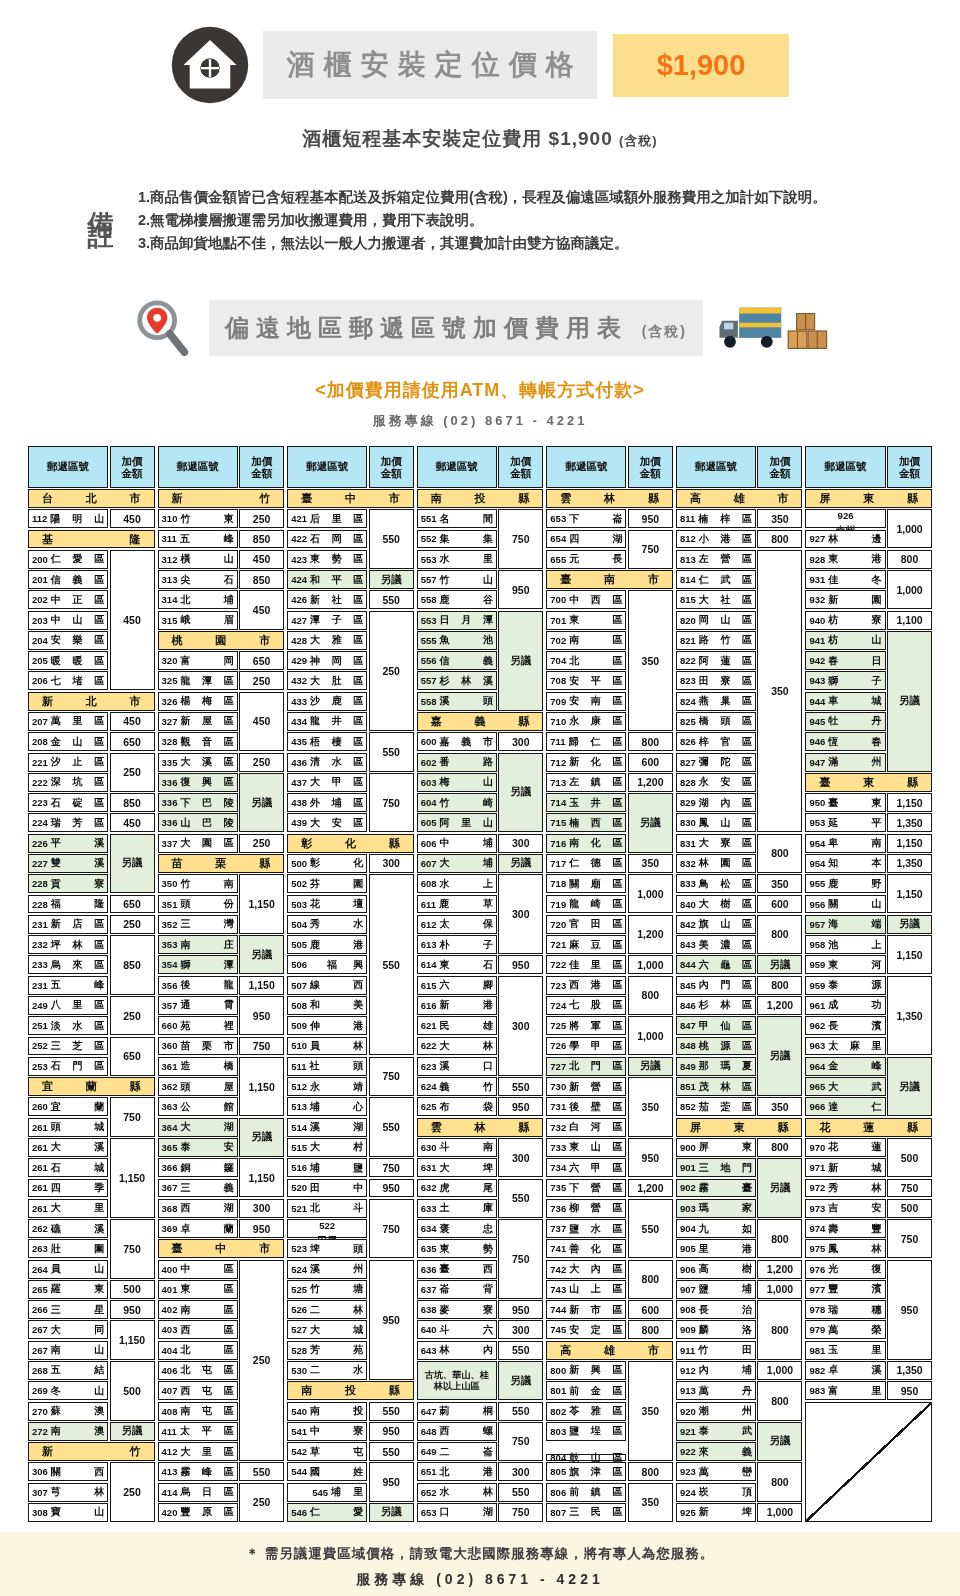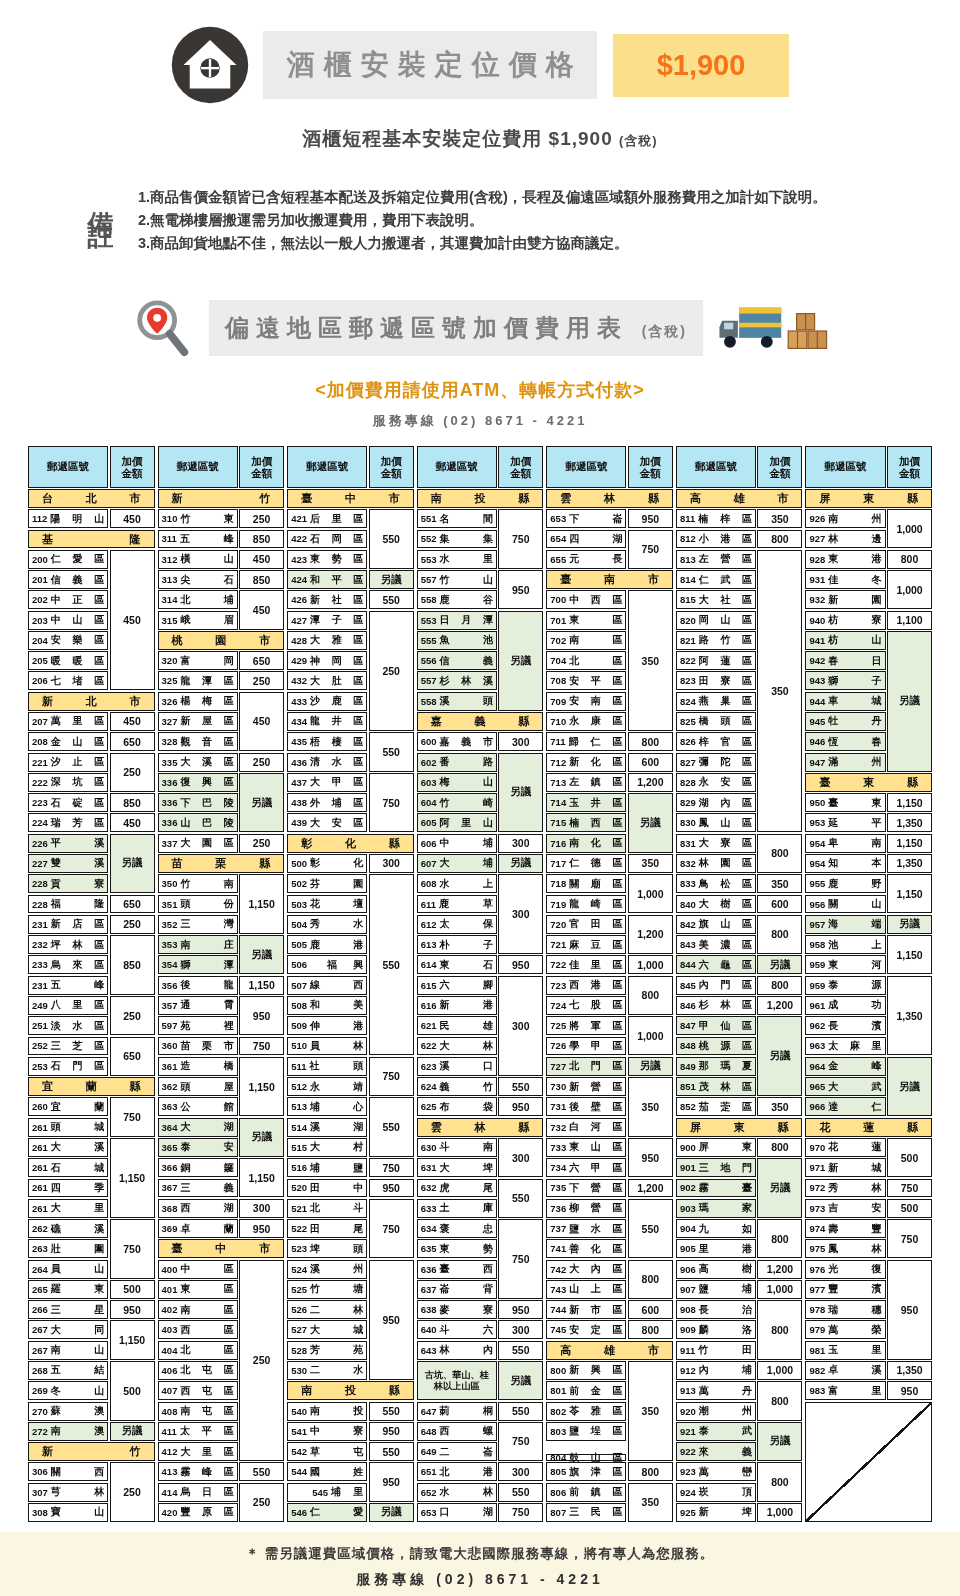--- a/index.html
+++ b/index.html
@@ -457,21 +457,21 @@
             <div class="code">356</div>
             <div class="nm">後龍</div>
           </div>
           <div class="fcell" style="grid-area: 25 / 2 / span 1;">1,150</div>
           <div class="ncell" style="grid-area: 26 / 1 / span 1;">
             <div class="code">357</div>
             <div class="nm">通霄</div>
           </div>
           <div class="fcell" style="grid-area: 26 / 2 / span 2;">950</div>
           <div class="ncell" style="grid-area: 27 / 1 / span 1;">
-            <div class="code">597</div>
+            <div class="code">660</div>
             <div class="nm">苑裡</div>
           </div>
           <div class="ncell" style="grid-area: 28 / 1 / span 1;">
             <div class="code">360</div>
             <div class="nm">苗栗市</div>
           </div>
           <div class="fcell" style="grid-area: 28 / 2 / span 1;">750</div>
           <div class="ncell" style="grid-area: 29 / 1 / span 1;">
             <div class="code">361</div>
             <div class="nm">造橋</div>
@@ -723,21 +723,21 @@
           <div class="ncell" style="grid-area: 35 / 1 / span 1;">
             <div class="code">520</div>
             <div class="nm">田中</div>
           </div>
           <div class="fcell" style="grid-area: 35 / 2 / span 1;">950</div>
           <div class="ncell" style="grid-area: 36 / 1 / span 1;">
             <div class="code">521</div>
             <div class="nm">北斗</div>
           </div>
           <div class="fcell" style="grid-area: 36 / 2 / span 3;">750</div>
-          <div class="ncell" style="grid-area: 37 / 1 / span 1;">
+          <div class="ncell" style="grid-area: 37 / 1 / span 1; flex-direction: column;">
             <div class="code">522</div>
             <div class="nm">田尾</div>
           </div>
           <div class="ncell" style="grid-area: 38 / 1 / span 1;">
             <div class="code">523</div>
             <div class="nm">埤頭</div>
           </div>
           <div class="ncell" style="grid-area: 39 / 1 / span 1;">
             <div class="code">524</div>
             <div class="nm">溪州</div>
@@ -1481,21 +1481,21 @@
       </div>
       <div class="tgroup">
         <div class="colhead">
           <div class="ch">郵遞區號</div>
           <div class="ch">
             <div class="chw">加價金額</div>
           </div>
         </div>
         <div class="ggrid">
           <div class="rhead" style="grid-area: 1 / 1 / span 1 / -1;">屏東縣</div>
-          <div class="ncell" style="grid-area: 2 / 1 / span 1;">
+          <div class="ncell" style="grid-area: 2 / 1 / span 1; flex-direction: column;">
             <div class="code">926</div>
             <div class="nm">南州</div>
           </div>
           <div class="fcell" style="grid-area: 2 / 2 / span 2;">1,000</div>
           <div class="ncell" style="grid-area: 3 / 1 / span 1;">
             <div class="code">927</div>
             <div class="nm">林邊</div>
           </div>
           <div class="ncell" style="grid-area: 4 / 1 / span 1;">
             <div class="code">928</div>

